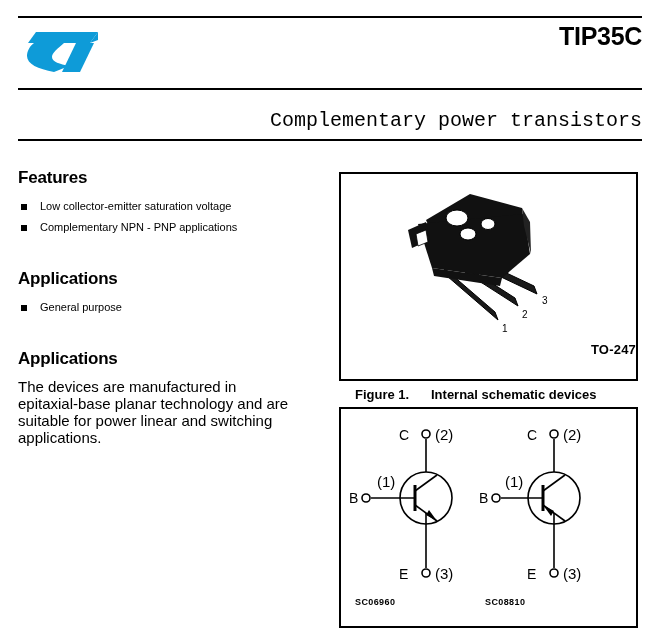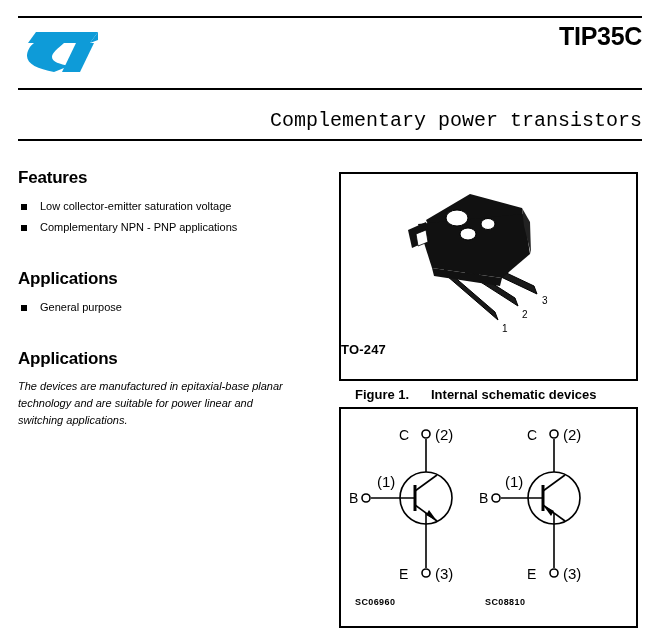--- a/index.html
+++ b/index.html
@@ -89,25 +89,24 @@
     line-height: 19px;
     margin-bottom: 2px;
   }
   .bullet-list li .sq-bullet {
     position: absolute;
     left: 3px; top: 7px;
     width: 6px; height: 6px;
     background: #000;
   }
   #description-text {
-    font-size: 11px;
+    font-size: 15px;
     line-height: 17px;
     margin: 0;
     width: 282px;
-    font-style: italic;
   }
 
   
   #package-box {
     position: absolute;
     left: 339px; top: 172px;
     width: 299px; height: 209px;
     border: 2px solid #000;
     box-sizing: border-box;
     background: #fff;
@@ -115,21 +114,21 @@
   #package-drawing {
     position: absolute;
     left: 50%;
     top: 8px;
     transform: translateX(-50%);
   }
   #package-label {
     position: absolute;
     left: 0; right: 0;
     bottom: 22px;
-    text-align: left;
+    text-align: right;
     font-size: 13px;
     font-weight: bold;
     letter-spacing: 0.2px;
   }
 
   #figure-caption {
     position: absolute;
     left: 339px; top: 387px;
     font-size: 13px;
     font-weight: bold;

